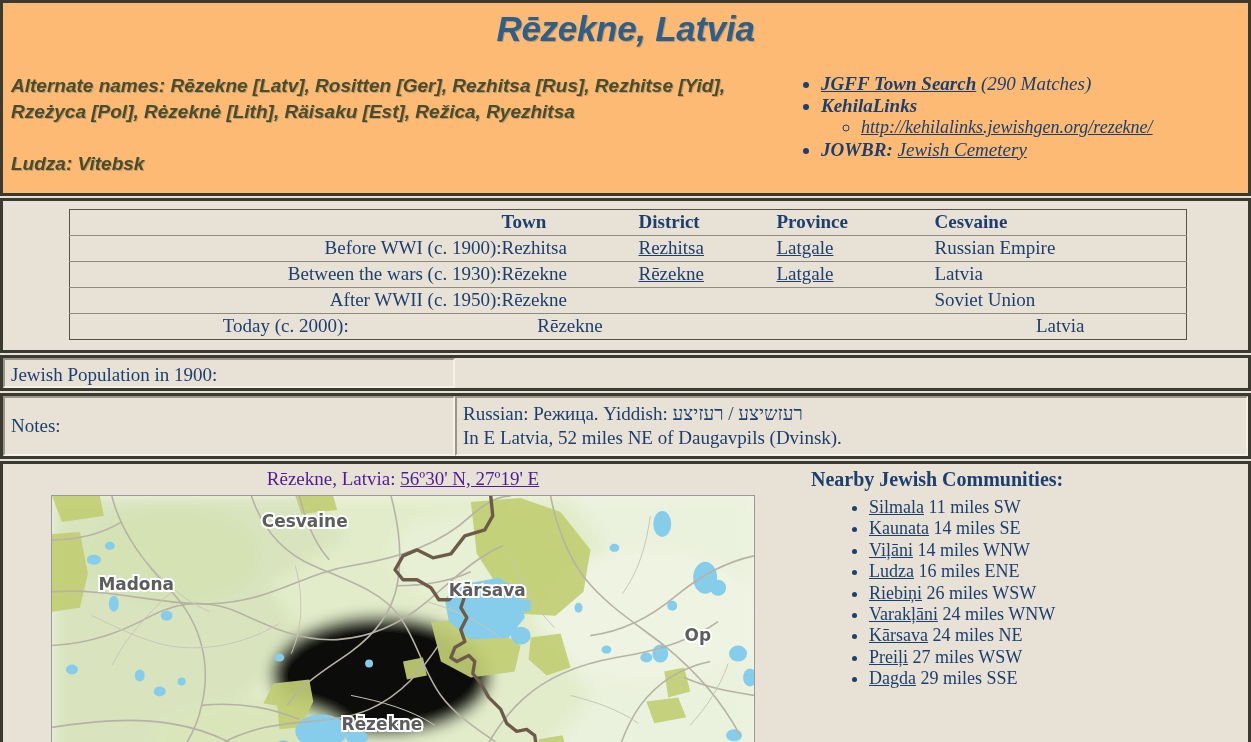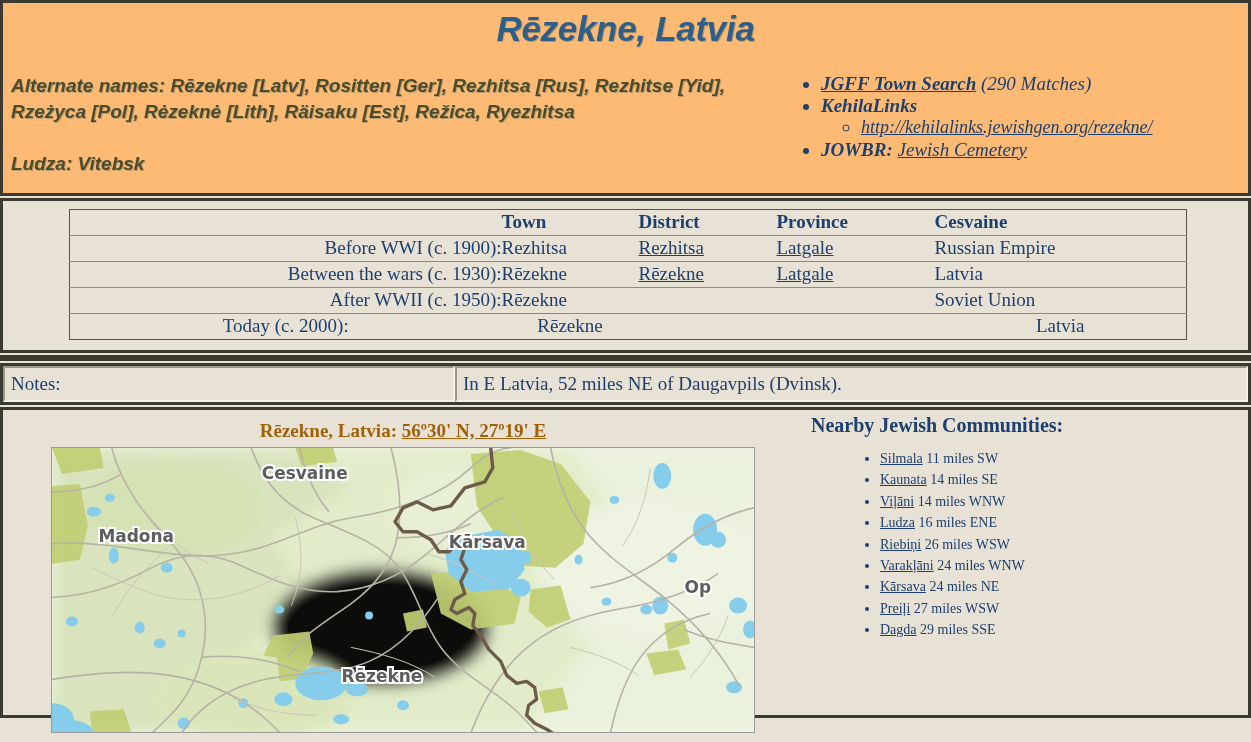--- a/index.html
+++ b/index.html
@@ -120,24 +120,24 @@
   .yid { direction: rtl; unicode-bidi: isolate; }
 
   
   .map-section {
     display: flex;
     padding-top: 4px;
     height: 305px;
   }
   .map-col { width: 800px; text-align: center; }
   .map-caption {
-    color: #a16207;
-    font-weight: bold;
+    color: #4c1d95;
+    font-weight: normal;
     font-size: 19px;
-    margin: 6px 0 5px 0;
+    margin: 0 0 5px 0;
   }
   .map-caption .coord { text-decoration: underline; cursor: pointer; }
   .map-frame {
     width: 704px;
     height: 286px;
     margin: 0 auto;
     border: 1px solid #9a9a9a;
     overflow: hidden;
     position: relative;
     background: #e9efdc;
@@ -145,22 +145,22 @@
   .map-canvas { position: absolute; inset: 0; }
 
   .nearby-col { flex: 1; padding-left: 8px; }
   .nearby-title {
     color: #1c3f6e;
     font-weight: bold;
     font-size: 20px;
     margin: 0 0 6px 0;
   }
   .nearby-col ul {
-    margin: 11px; padding-left: 58px; list-style: disc;
-    color: #1c3f6e; font-size: 14px;
+    margin: 0; padding-left: 58px; list-style: disc;
+    color: #1c3f6e; font-size: 18px;
   }
   .nearby-col li { line-height: 21.4px; }
 </style>
 </head>
 <body>
 
 <div class="page">
 
   <div class="header">
     <h1 class="page-title">Rēzekne, Latvia</h1>
@@ -236,27 +236,32 @@
               <td class="c-prov">&nbsp;</td>
               <td class="c-ctry">Latvia</td>
             </tr>
           </tbody>
       </table>
     </div>
   </div>
 
   <div class="block sep">
     <div class="kv pop-row">
+      <div class="kv-key">Jewish Population in 1900:</div>
     </div>
   </div>
 
   <div class="block sep">
     <div class="kv notes-row">
       <div class="kv-key">Notes:</div>
       <div class="kv-val">
+        <div>
+          <span>Russian: Режица. Yiddish:</span>
+          <span class="yid">רעזשיצע / רעזיצע</span>
+        </div>
         <div>In E Latvia, 52 miles NE of Daugavpils (Dvinsk).</div>
       </div>
     </div>
   </div>
 
   <div class="block sep">
     <div class="map-section">
 
       <div class="map-col">
         <p class="map-caption">

